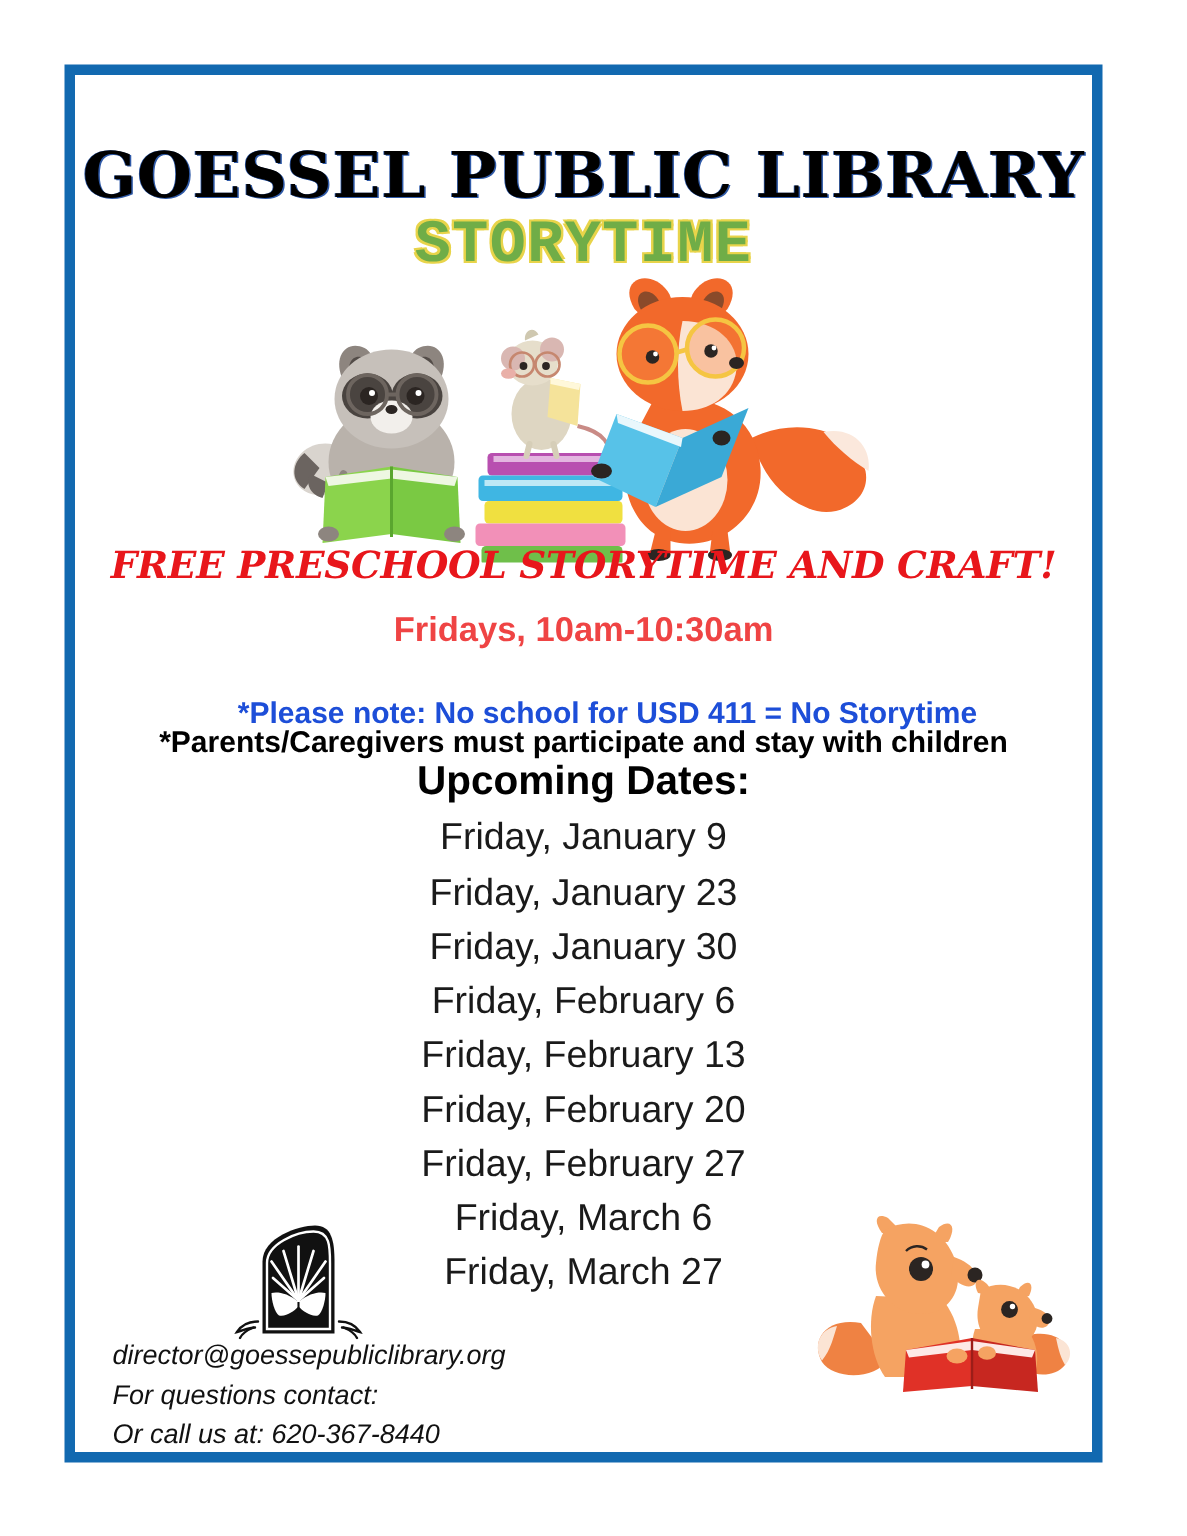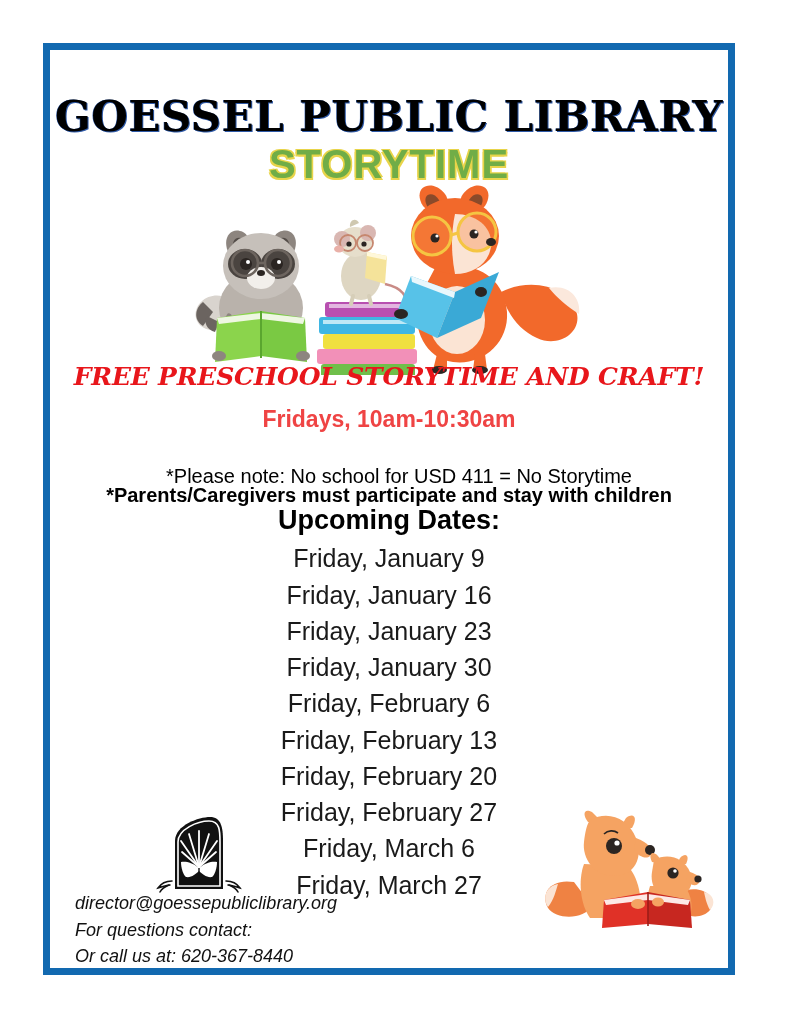--- a/index.html
+++ b/index.html
@@ -57,21 +57,21 @@
     color: #000000;
     text-shadow: 1px 1px 0 #2f5aa8, -0.5px 0px 0 #2f5aa8;
     white-space: nowrap;
   }
   .title-sub {
     position: absolute;
     left: 0;
     top: 92px;
     width: 100%;
     text-align: center;
-    font-family: Liberation Sans, sans-serif;
+    font-family: Liberation Mono, monospace;
     font-weight: bold;
     font-size: 40px;
     letter-spacing: 1px;
     color: #70ad47;
     text-shadow: 1.5px 1.5px 0 #e8d44a, -1.5px -1.5px 0 #e8d44a,
                  1.5px -1.5px 0 #e8d44a, -1.5px 1.5px 0 #e8d44a;
     white-space: nowrap;
   }
 
   
@@ -119,27 +119,27 @@
     width: 100%;
     text-align: center;
     font-weight: bold;
     font-size: 20px;
     color: #000;
     white-space: nowrap;
     margin-top: 46px;
   }
   .line-note2 {
     position: absolute;
-    left: 10px;
+    left: 16px;
     top: 415px;
     width: 100%;
     text-align: center;
-    font-weight: normal;
+    font-weight: bold;
     font-size: 20px;
-    color: #000000;
+    color: #1d4ed8;
     white-space: nowrap;
   }
 
   
   #dates-block {
     position: absolute;
     left: 0;
     top: 452px;
     width: 100%;
     text-align: center;
@@ -325,21 +325,20 @@
       <div class="line-time">Fridays, 10am-10:30am</div>
 
       <div class="line-note1">*Parents/Caregivers must participate and stay with children</div>
 
       <div class="line-note2">*Please note: No school for USD 411 = No Storytime</div>
 
       <div id="dates-block">
         <div class="dates-heading">Upcoming Dates:</div>
 
         <div class="date-row">Friday, January 9</div>
-        <div class="date-row">Friday, January 16</div>
         <div class="date-row">Friday, January 23</div>
         <div class="date-row">Friday, January 30</div>
         <div class="date-row">Friday, February 6</div>
         <div class="date-row">Friday, February 13</div>
         <div class="date-row">Friday, February 20</div>
         <div class="date-row">Friday, February 27</div>
         <div class="date-row">Friday, March 6</div>
         <div class="date-row">Friday, March 27</div>
       </div>
 

